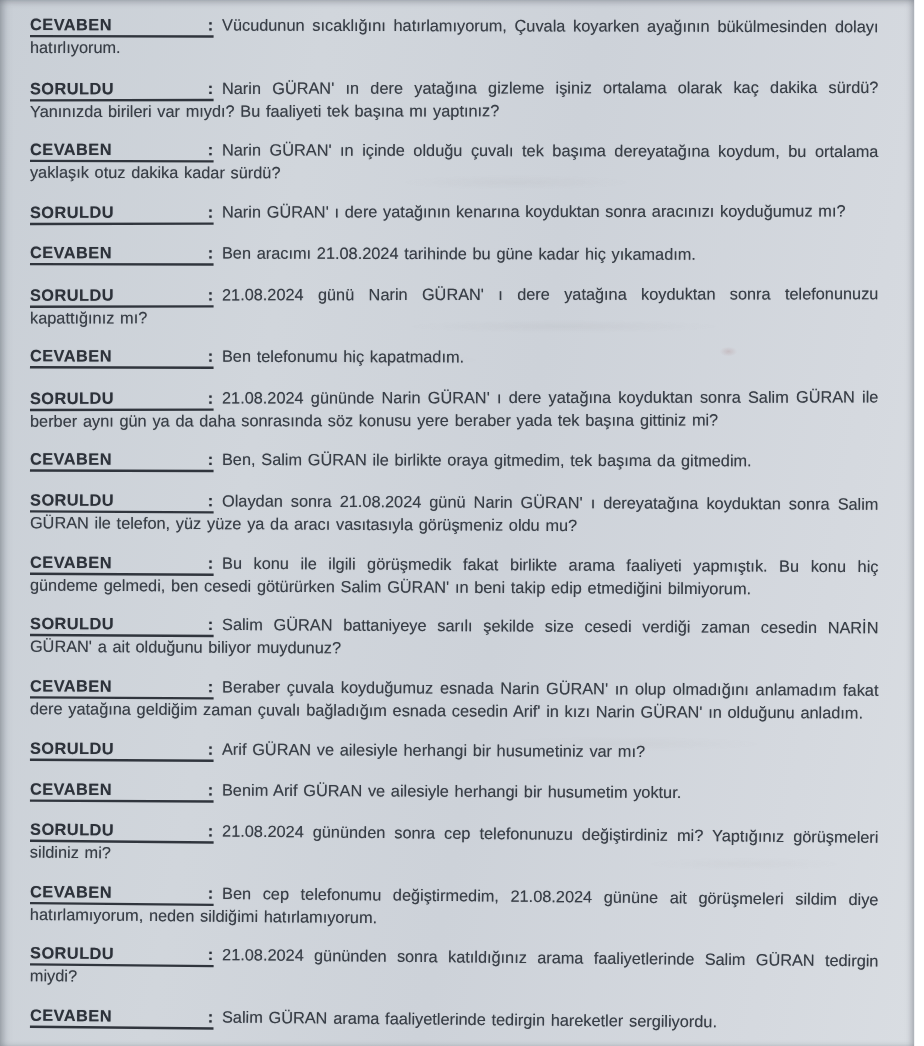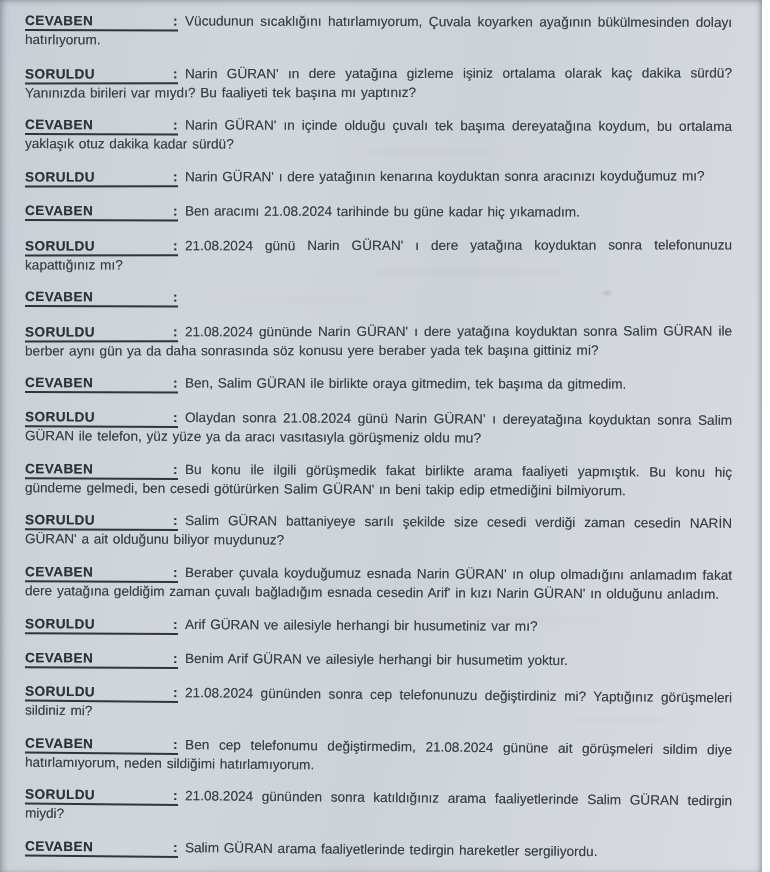--- a/index.html
+++ b/index.html
@@ -94,21 +94,21 @@
           <span class="qa-label-text">CEVABEN</span>
           <span class="qa-colon">:</span>
         </span><span class="qa-text">Ben aracımı 21.08.2024 tarihinde bu güne kadar hiç yıkamadım.</span></p>
       <p class="entry"><span class="qa-label">
           <span class="qa-label-text">SORULDU</span>
           <span class="qa-colon">:</span>
         </span><span class="qa-text">21.08.2024 günü Narin GÜRAN' ı dere yatağına koyduktan sonra telefonunuzu kapattığınız mı?</span></p>
       <p class="entry"><span class="qa-label">
           <span class="qa-label-text">CEVABEN</span>
           <span class="qa-colon">:</span>
-        </span></p>
+        </span><span class="qa-text">Ben telefonumu hiç kapatmadım.</span></p>
       <p class="entry"><span class="qa-label">
           <span class="qa-label-text">SORULDU</span>
           <span class="qa-colon">:</span>
         </span><span class="qa-text">21.08.2024 gününde Narin GÜRAN' ı dere yatağına koyduktan sonra Salim GÜRAN ile berber aynı gün ya da daha sonrasında söz konusu yere beraber yada tek başına gittiniz mi?</span></p>
       <p class="entry"><span class="qa-label">
           <span class="qa-label-text">CEVABEN</span>
           <span class="qa-colon">:</span>
         </span><span class="qa-text">Ben, Salim GÜRAN ile birlikte oraya gitmedim, tek başıma da gitmedim.</span></p>
       <p class="entry"><span class="qa-label">
           <span class="qa-label-text">SORULDU</span>

